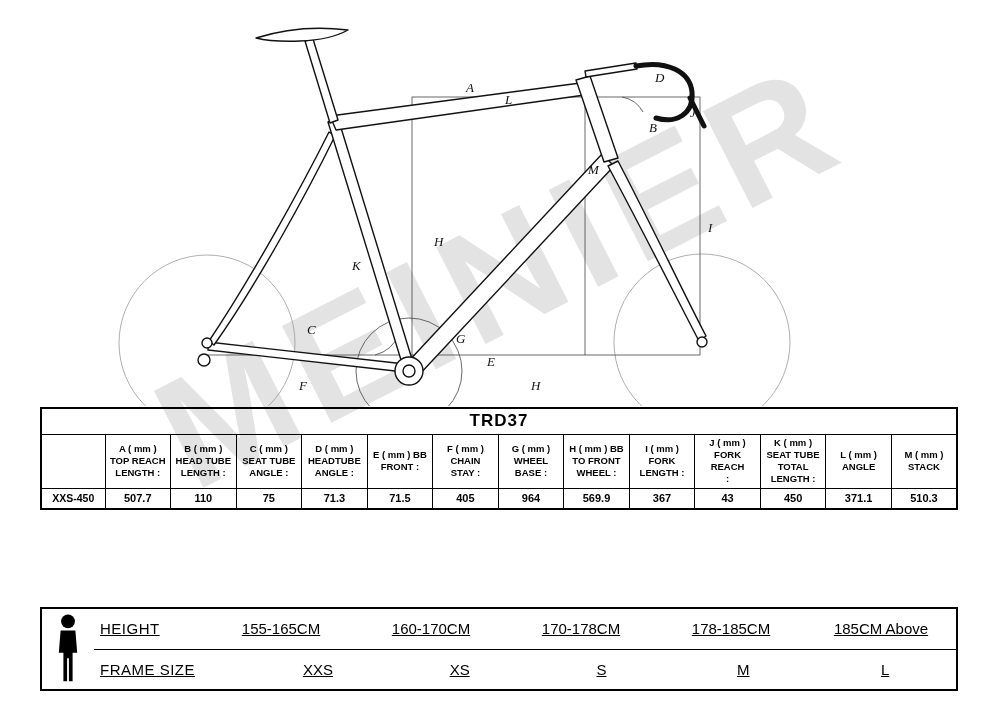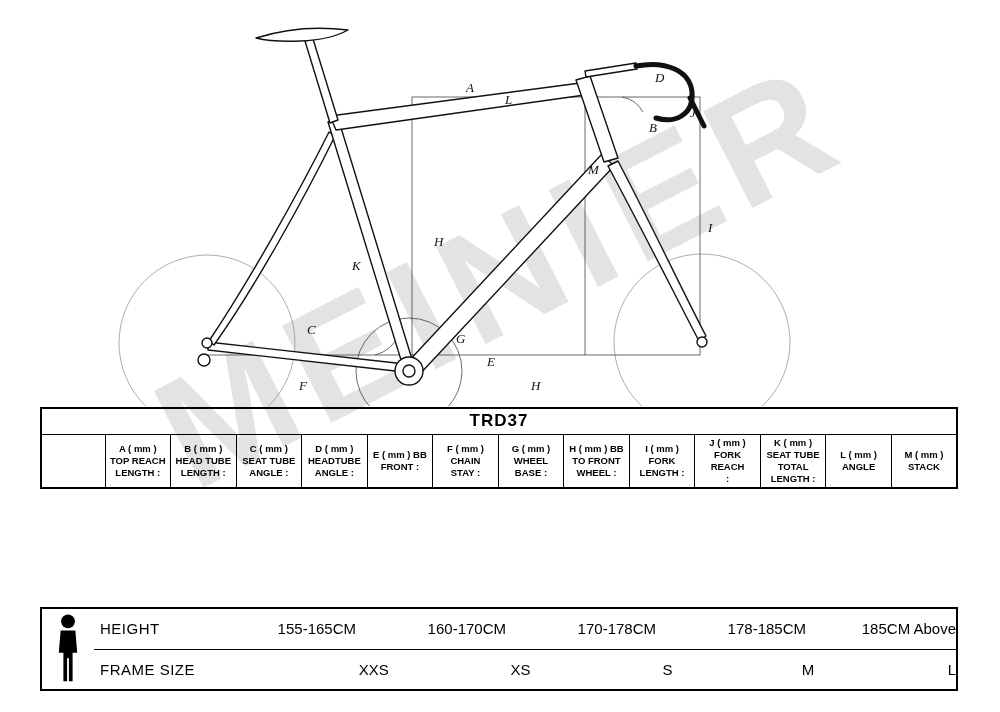--- a/index.html
+++ b/index.html
@@ -27,26 +27,26 @@
   table.spec { width:918px; border-collapse:collapse; table-layout:fixed; border:2px solid #000; background:transparent; }
   table.spec th, table.spec td { border:1px solid #000; text-align:center; vertical-align:middle; background:transparent; }
   th.title-cell { height:26px; font-size:17px; font-weight:600; letter-spacing:1px; }
   tr.hdr th { height:54px; font-size:9.5px; font-weight:bold; line-height:1.25; white-space:pre-line; padding:1px; }
   tr.data-row th { font-size:10.5px; font-weight:bold; height:21px; }
   tr.data-row td { font-size:11px; font-weight:bold; height:21px; }
   
   .size-chart { position:absolute; left:40px; top:607px; width:918px; height:84px;
     border:2px solid #000; display:flex; z-index:1; background:#fff; }
   .icon-col { width:52px; display:flex; align-items:center; justify-content:center; }
-  .rows-col { flex:1; display:flex; flex-direction:column; }
+  .rows-col { flex:1; display:flex; flex-direction:column;text-decoration:underline; }
   .sc-row { flex:1; display:flex; align-items:center; }
   .sc-row + .sc-row { border-top:1.5px solid #000;gap:41px; }
   .sc-label { width:112px; font-size:15px; letter-spacing:0.5px; padding-left:6px; }
   .sc-values { flex:1; display:flex; }
-  .sc-val { flex:1; text-align:right; font-size:15px; }
+  .sc-val { flex:1; text-align:center; font-size:15px; }
 </style>
 </head>
 <body>
 
 <div class="page">
 
   <div class="watermark">MEINIER</div>
 
   <svg class="diagram" viewBox="0 0 1000 406">
     <g>
@@ -156,20 +156,36 @@
 SEAT TUBE
 TOTAL
 LENGTH :</th>
             <th>L ( mm )
 ANGLE</th>
             <th>M ( mm )
 STACK</th>
           </tr>
       </thead>
       <tbody id="spec-body">
+          <tr class="data-row">
+            <th>XXS-450</th>
+            <td>507.7</td>
+            <td>110</td>
+            <td>75</td>
+            <td>71.3</td>
+            <td>71.5</td>
+            <td>405</td>
+            <td>964</td>
+            <td>569.9</td>
+            <td>367</td>
+            <td>43</td>
+            <td>450</td>
+            <td>371.1</td>
+            <td>510.3</td>
+          </tr>
         </tbody>
     </table>
   </div>
 
   <div class="size-chart">
     <div class="icon-col">
       <svg width="34" height="70" viewBox="0 0 36 76">
         <circle cx="18" cy="8" r="7.5" fill="#000"></circle>
         <path fill="#000" d="M10,18 L26,18 L28,42 L23,42 L23,73 L19,73 L19,48 L17,48 L17,73 L13,73 L13,42 L8,42 Z"></path>
       </svg>

